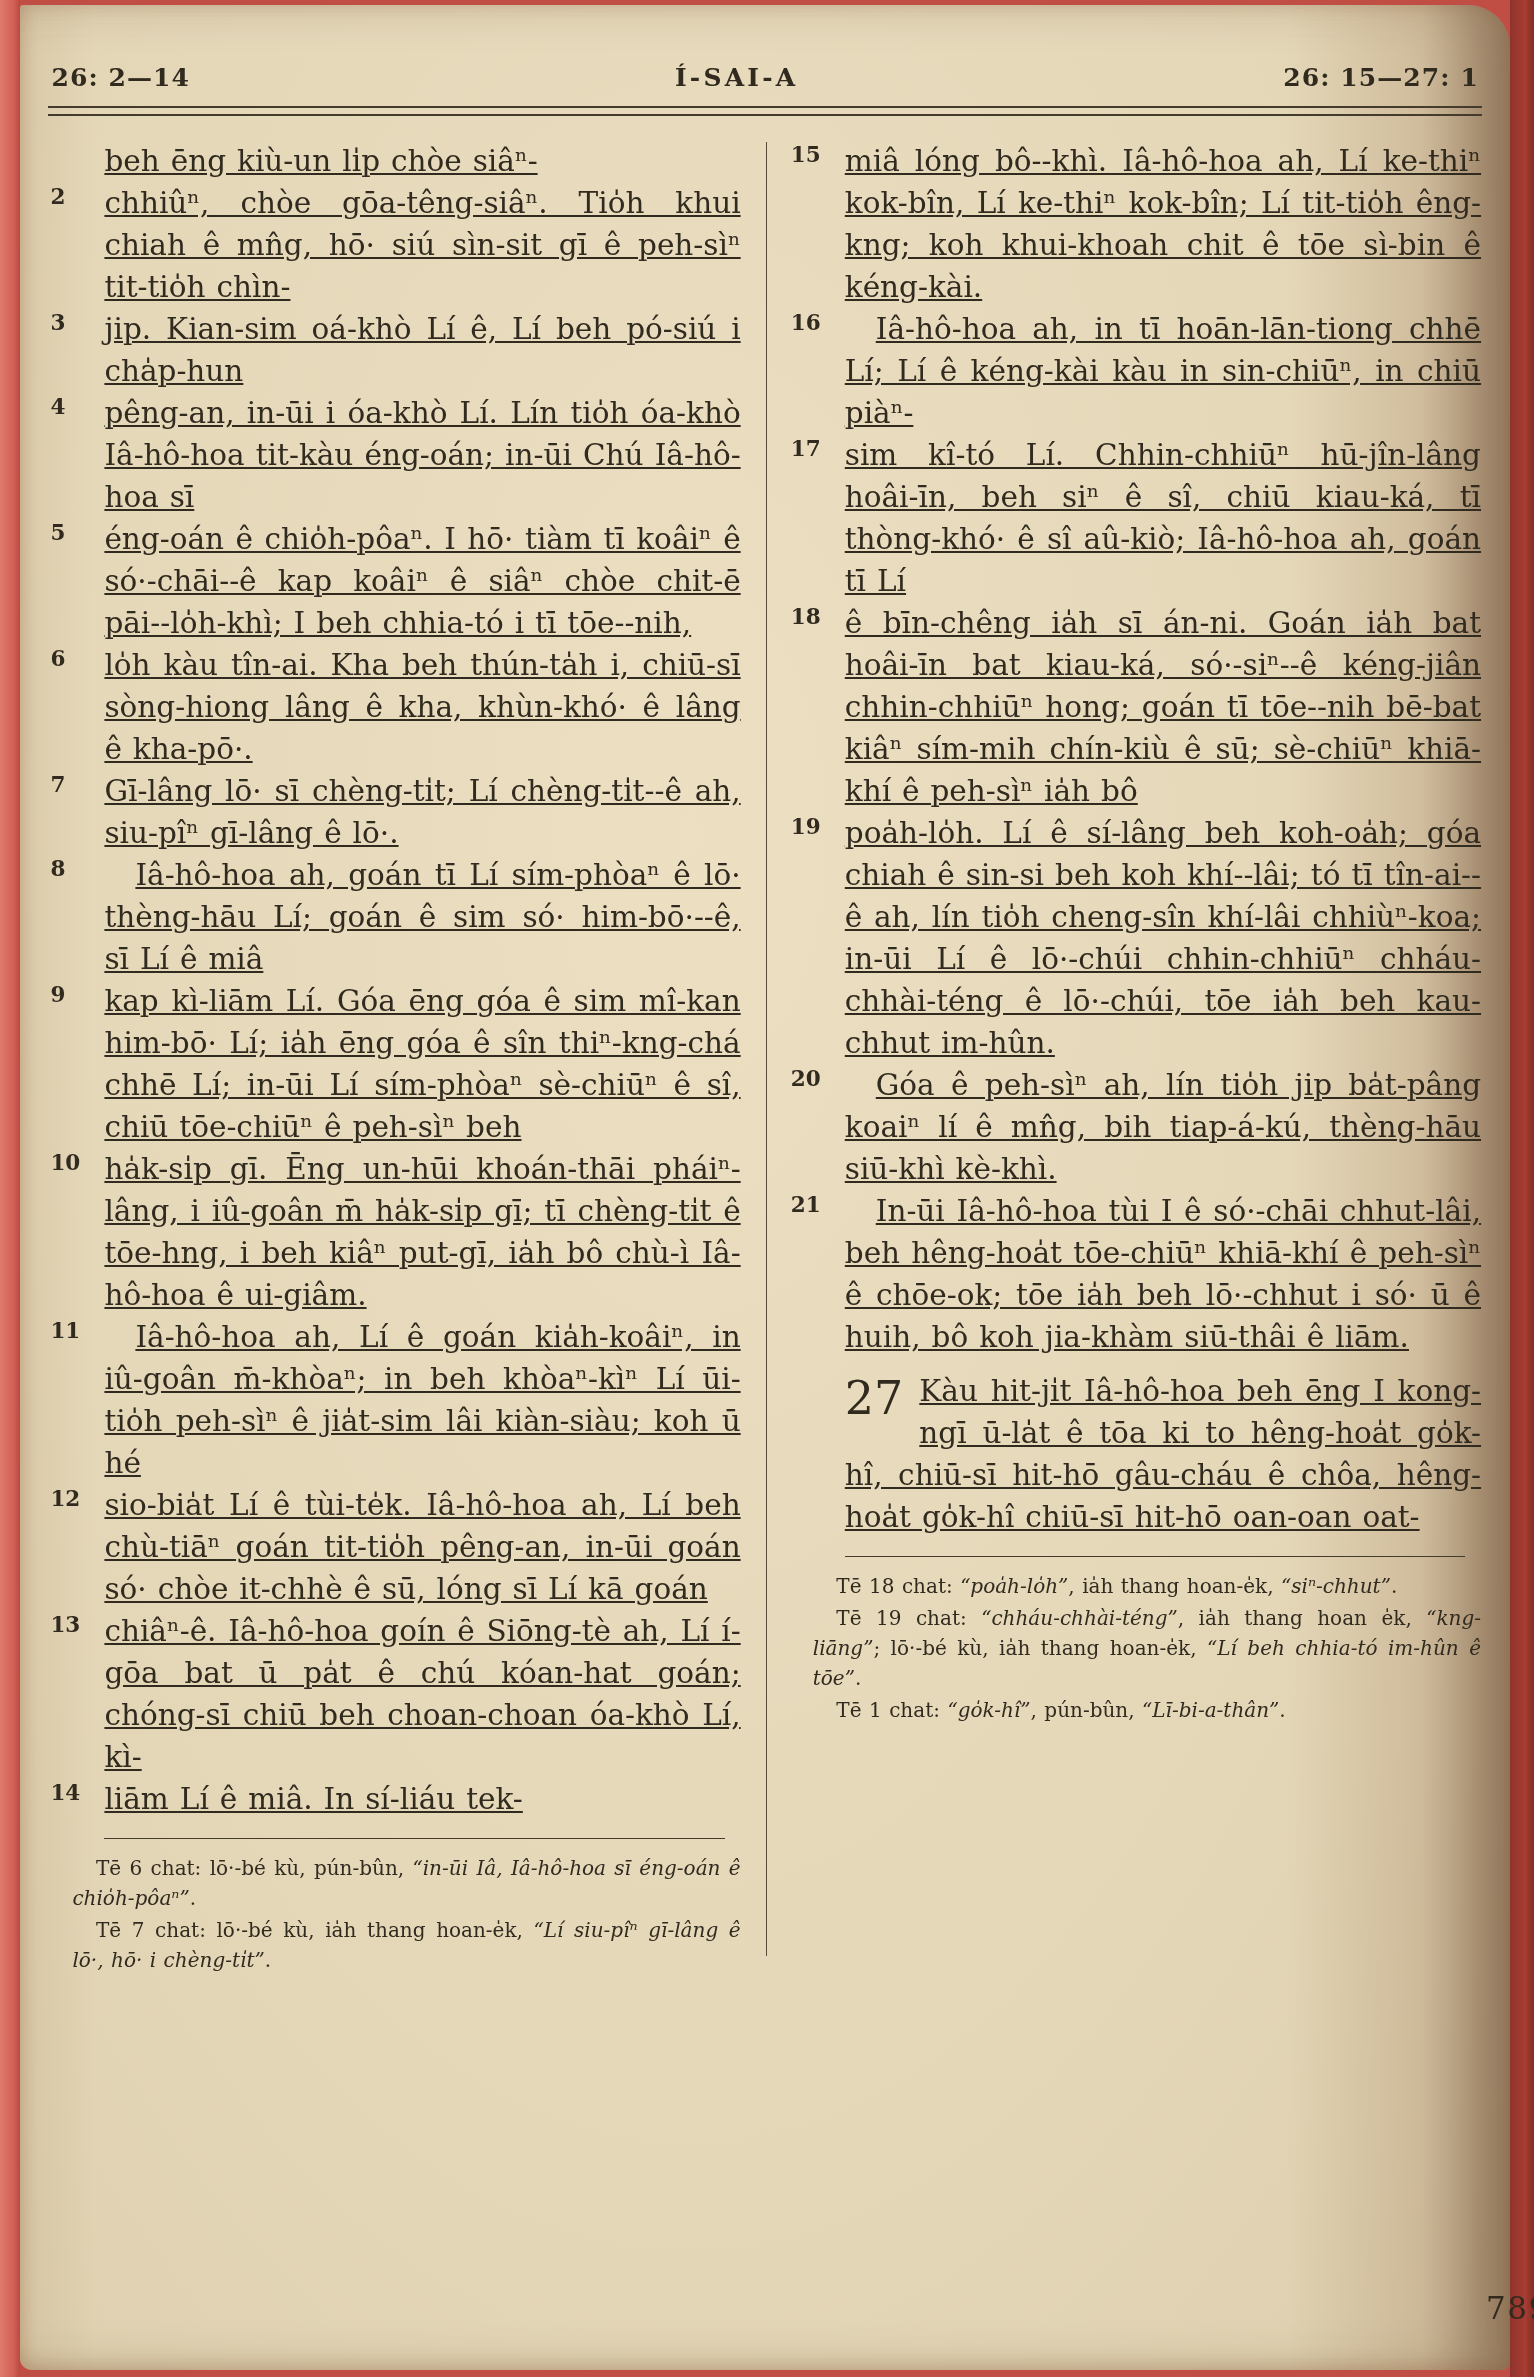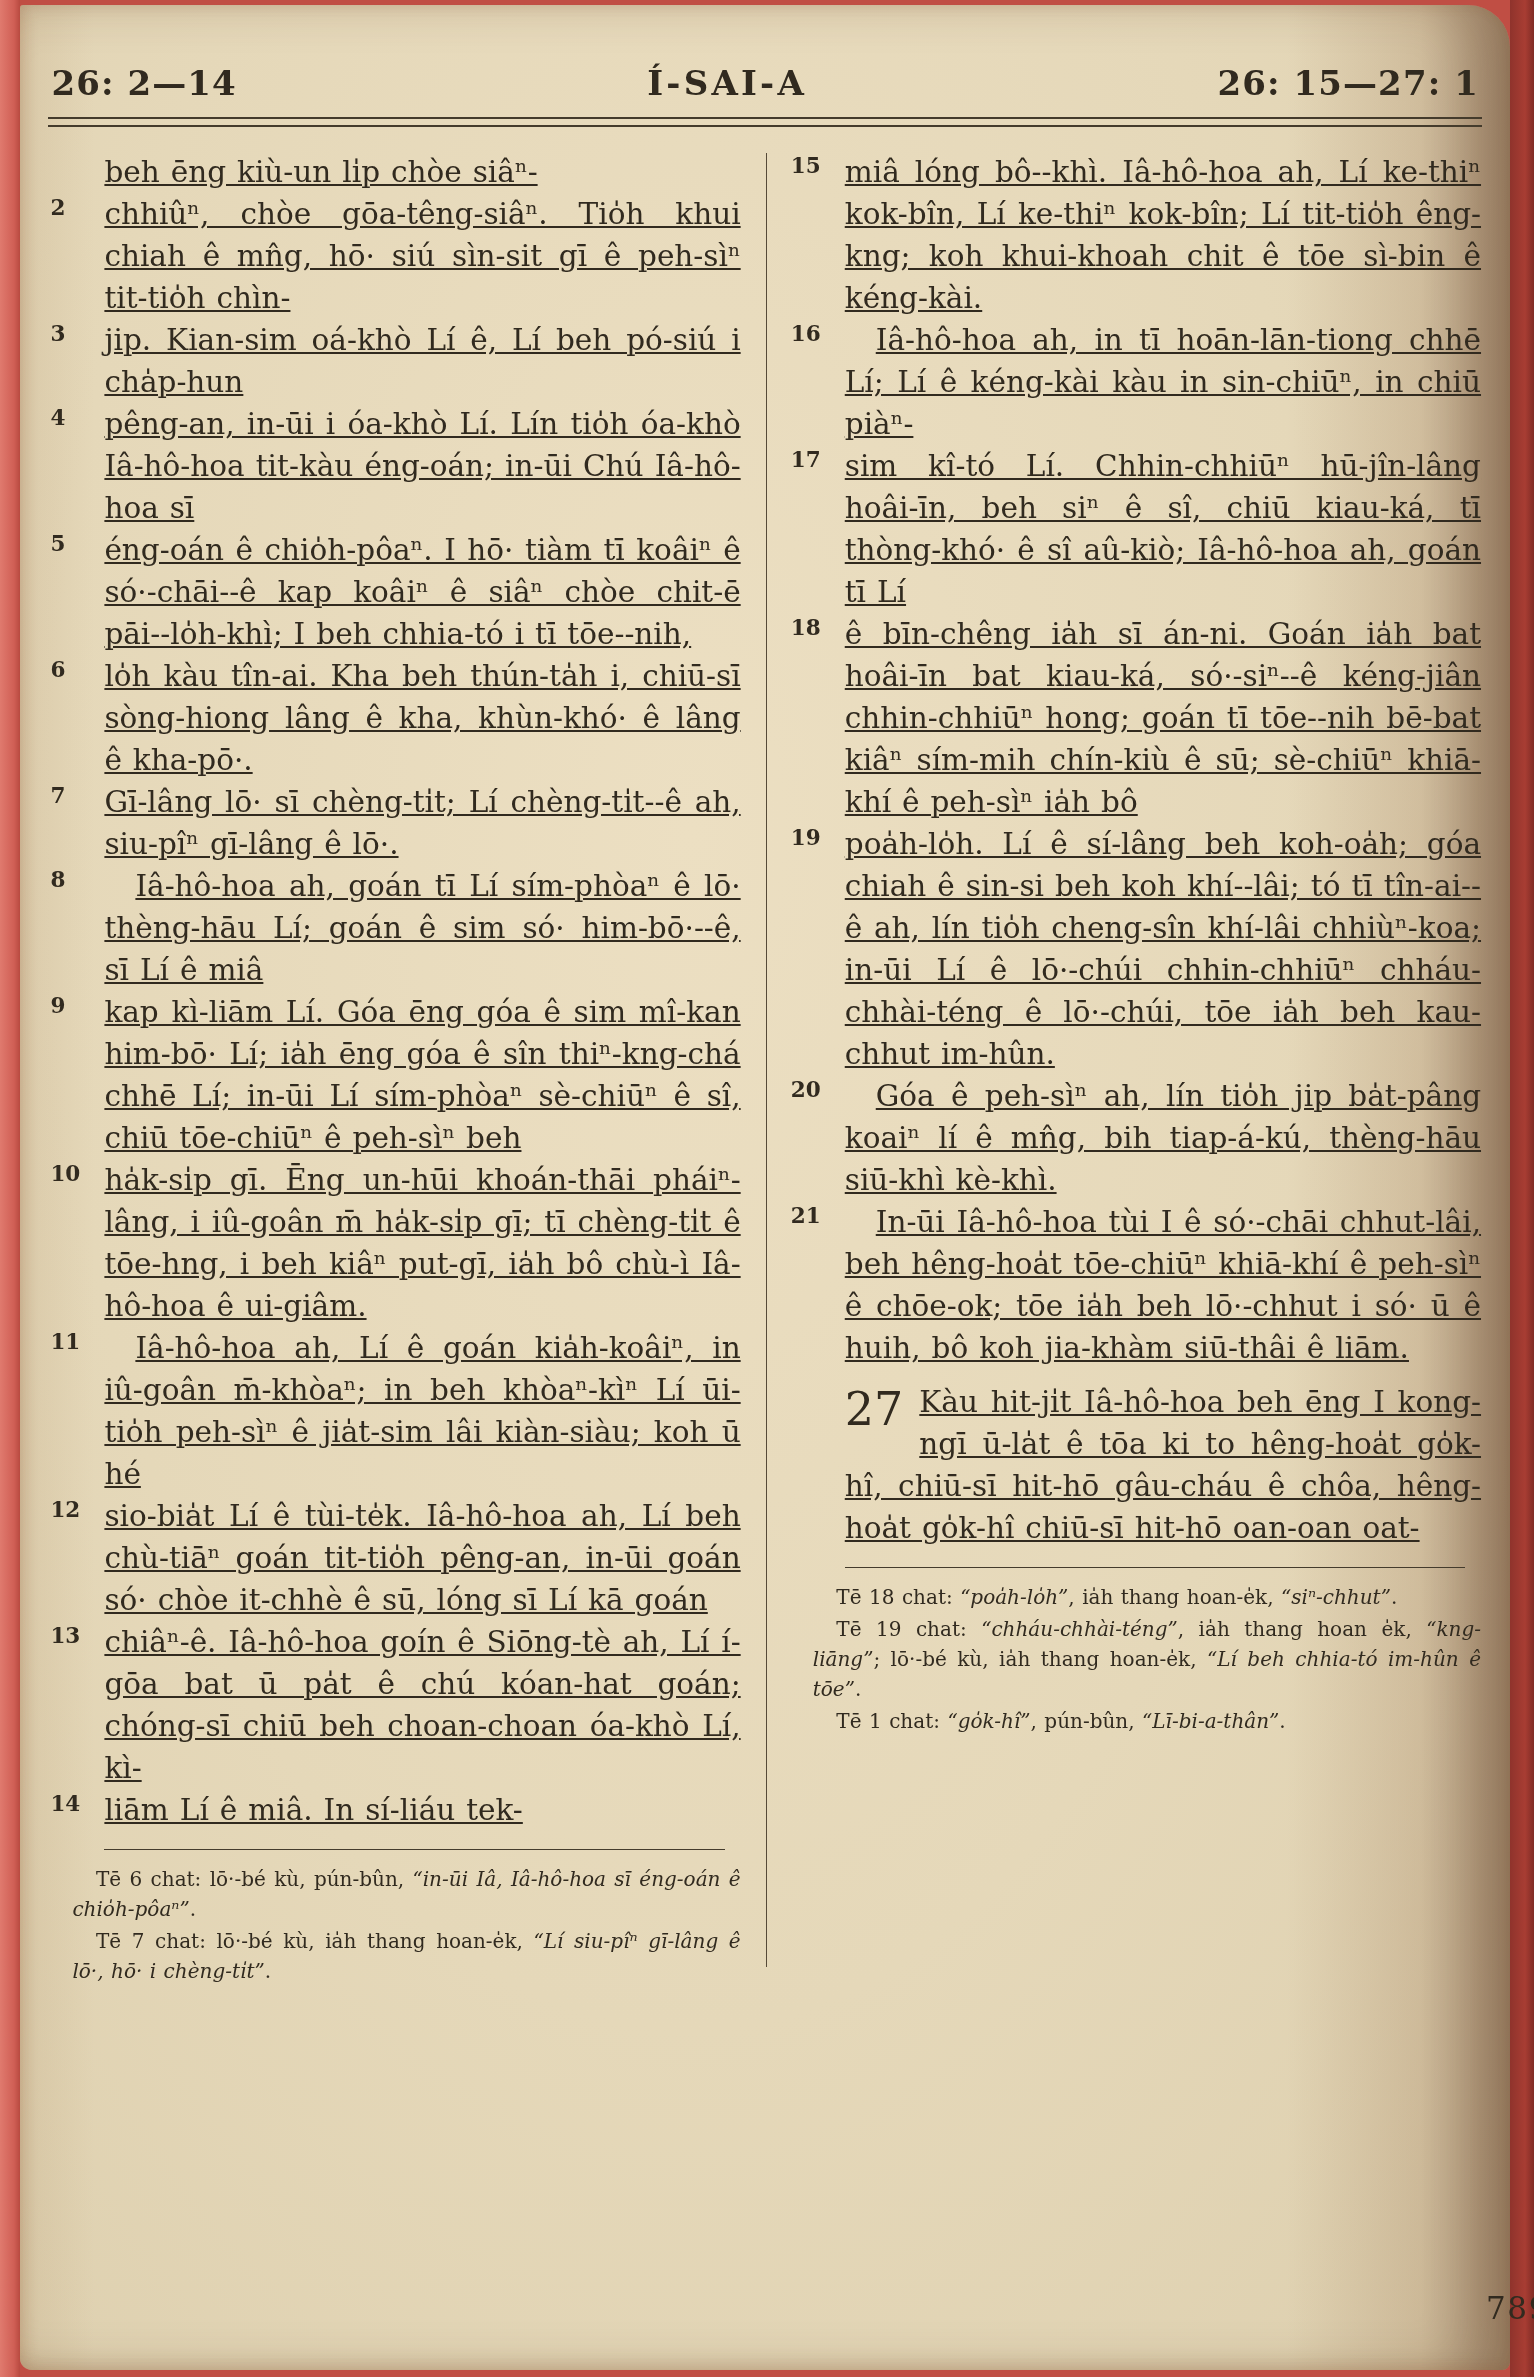--- a/index.html
+++ b/index.html
@@ -49,21 +49,21 @@
       inset -38px 0 48px rgba(80, 40, 15, 0.22),
       inset 5.4px 0 14px rgba(140, 70, 35, 0.14),
       inset 0 -6.4px 16px rgba(120, 80, 40, 0.12);
     color: #312a1f;
   }
   header.running-head {
     display: flex;
     justify-content: space-between;
     align-items: baseline;
     padding: 58px 31px 0 31px;
-    font-size: 34px;
+    font-size: 25px;
     font-weight: bold;
     letter-spacing: 1.1px;
   }
   header.running-head .center {
     letter-spacing: 3.2px;
   }
   .double-rule {
     margin: 14px 28px 0 28px;
     height: 5.9px;
     border-top: 2.7px solid #443b2c;

